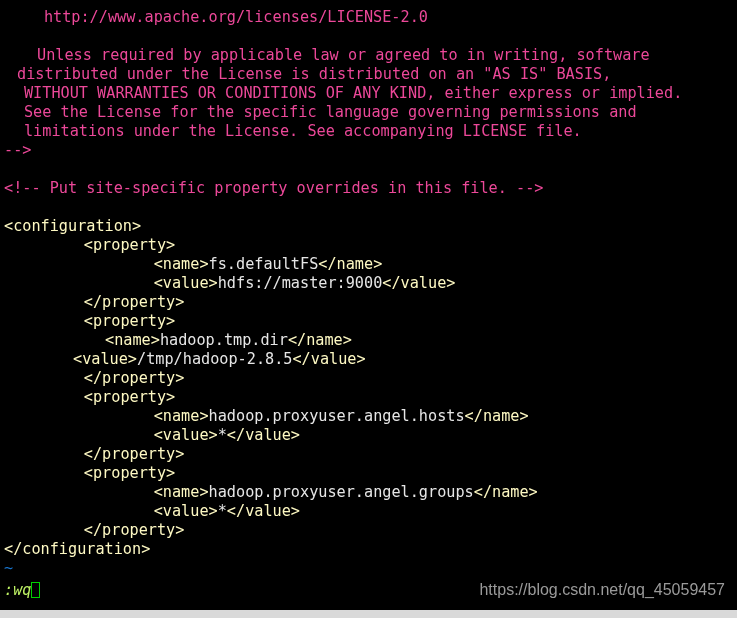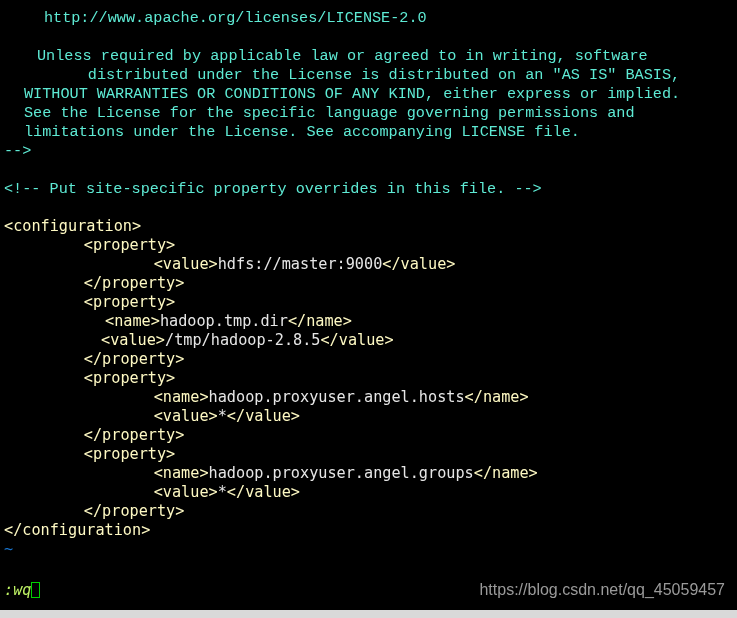--- a/index.html
+++ b/index.html
@@ -25,21 +25,21 @@
   }
   .line {
     height: 19px;
     line-height: 19px;
     font-size: 15.2px;
     letter-spacing: 0px;
     white-space: pre;
     padding-left: 4px;
     color: #d0d0d0;
   }
-  .c-comment { color: #5eead4; font-family: Liberation Mono, monospace; }
+  .c-comment { color: #ec4899; }
   .c-tag     { color: #fef9c3; }
   .c-text    { color: #e6e6e6; }
   .c-nontext { color: #1874cd; }
 
   #cmdline {
     position: absolute;
     left: 0;
     bottom: 18px;
     width: 737px;
     height: 20px;
@@ -80,35 +80,36 @@
 </style>
 </head>
 <body>
 
 <div id="screen">
 
   <div id="buffer">
       <div class="line" style="padding-left: 43.92px;"><span class="c-comment">http://www.apache.org/licenses/LICENSE-2.0</span></div>
       <div class="line" style="padding-left: 4px;">&nbsp;</div>
       <div class="line" style="padding-left: 37px;"><span class="c-comment">Unless required by applicable law or agreed to in writing, software</span></div>
-      <div class="line" style="padding-left: 31px; text-align: center;"><span class="c-comment">distributed under the License is distributed on an "AS IS" BASIS,</span></div>
+      <div class="line" style="padding-left: 17px;"><span class="c-comment">distributed under the License is distributed on an "AS IS" BASIS,</span></div>
       <div class="line" style="padding-left: 23.96px;"><span class="c-comment">WITHOUT WARRANTIES OR CONDITIONS OF ANY KIND, either express or implied.</span></div>
       <div class="line" style="padding-left: 23.96px;"><span class="c-comment">See the License for the specific language governing permissions and</span></div>
       <div class="line" style="padding-left: 23.96px;"><span class="c-comment">limitations under the License. See accompanying LICENSE file.</span></div>
       <div class="line" style="padding-left: 4px;"><span class="c-comment">--&gt;</span></div>
       <div class="line" style="padding-left: 4px;">&nbsp;</div>
       <div class="line" style="padding-left: 4px;"><span class="c-comment">&lt;!-- Put site-specific property overrides in this file. --&gt;</span></div>
       <div class="line" style="padding-left: 4px;">&nbsp;</div>
       <div class="line" style="padding-left: 4px;"><span class="c-tag">&lt;configuration&gt;</span></div>
       <div class="line" style="padding-left: 83.84px;"><span class="c-tag">&lt;property&gt;</span></div>
+      <div class="line" style="padding-left: 153.7px;"><span class="c-tag">&lt;name&gt;</span><span class="c-text">fs.defaultFS</span><span class="c-tag">&lt;/name&gt;</span></div>
       <div class="line" style="padding-left: 153.7px;"><span class="c-tag">&lt;value&gt;</span><span class="c-text">hdfs://master:9000</span><span class="c-tag">&lt;/value&gt;</span></div>
       <div class="line" style="padding-left: 83.84px;"><span class="c-tag">&lt;/property&gt;</span></div>
       <div class="line" style="padding-left: 83.84px;"><span class="c-tag">&lt;property&gt;</span></div>
       <div class="line" style="padding-left: 105px;"><span class="c-tag">&lt;name&gt;</span><span class="c-text">hadoop.tmp.dir</span><span class="c-tag">&lt;/name&gt;</span></div>
-      <div class="line" style="padding-left: 101px;"><span class="c-tag">&lt;value&gt;</span><span class="c-text">/tmp/hadoop-2.8.5</span><span class="c-tag">&lt;/value&gt;</span></div>
+      <div class="line" style="padding-left: 73px;"><span class="c-tag">&lt;value&gt;</span><span class="c-text">/tmp/hadoop-2.8.5</span><span class="c-tag">&lt;/value&gt;</span></div>
       <div class="line" style="padding-left: 83.84px;"><span class="c-tag">&lt;/property&gt;</span></div>
       <div class="line" style="padding-left: 83.84px;"><span class="c-tag">&lt;property&gt;</span></div>
       <div class="line" style="padding-left: 153.7px;"><span class="c-tag">&lt;name&gt;</span><span class="c-text">hadoop.proxyuser.angel.hosts</span><span class="c-tag">&lt;/name&gt;</span></div>
       <div class="line" style="padding-left: 153.7px;"><span class="c-tag">&lt;value&gt;</span><span class="c-text">*</span><span class="c-tag">&lt;/value&gt;</span></div>
       <div class="line" style="padding-left: 83.84px;"><span class="c-tag">&lt;/property&gt;</span></div>
       <div class="line" style="padding-left: 83.84px;"><span class="c-tag">&lt;property&gt;</span></div>
       <div class="line" style="padding-left: 153.7px;"><span class="c-tag">&lt;name&gt;</span><span class="c-text">hadoop.proxyuser.angel.groups</span><span class="c-tag">&lt;/name&gt;</span></div>
       <div class="line" style="padding-left: 153.7px;"><span class="c-tag">&lt;value&gt;</span><span class="c-text">*</span><span class="c-tag">&lt;/value&gt;</span></div>
       <div class="line" style="padding-left: 83.84px;"><span class="c-tag">&lt;/property&gt;</span></div>
       <div class="line" style="padding-left: 4px;"><span class="c-tag">&lt;/configuration&gt;</span></div>

